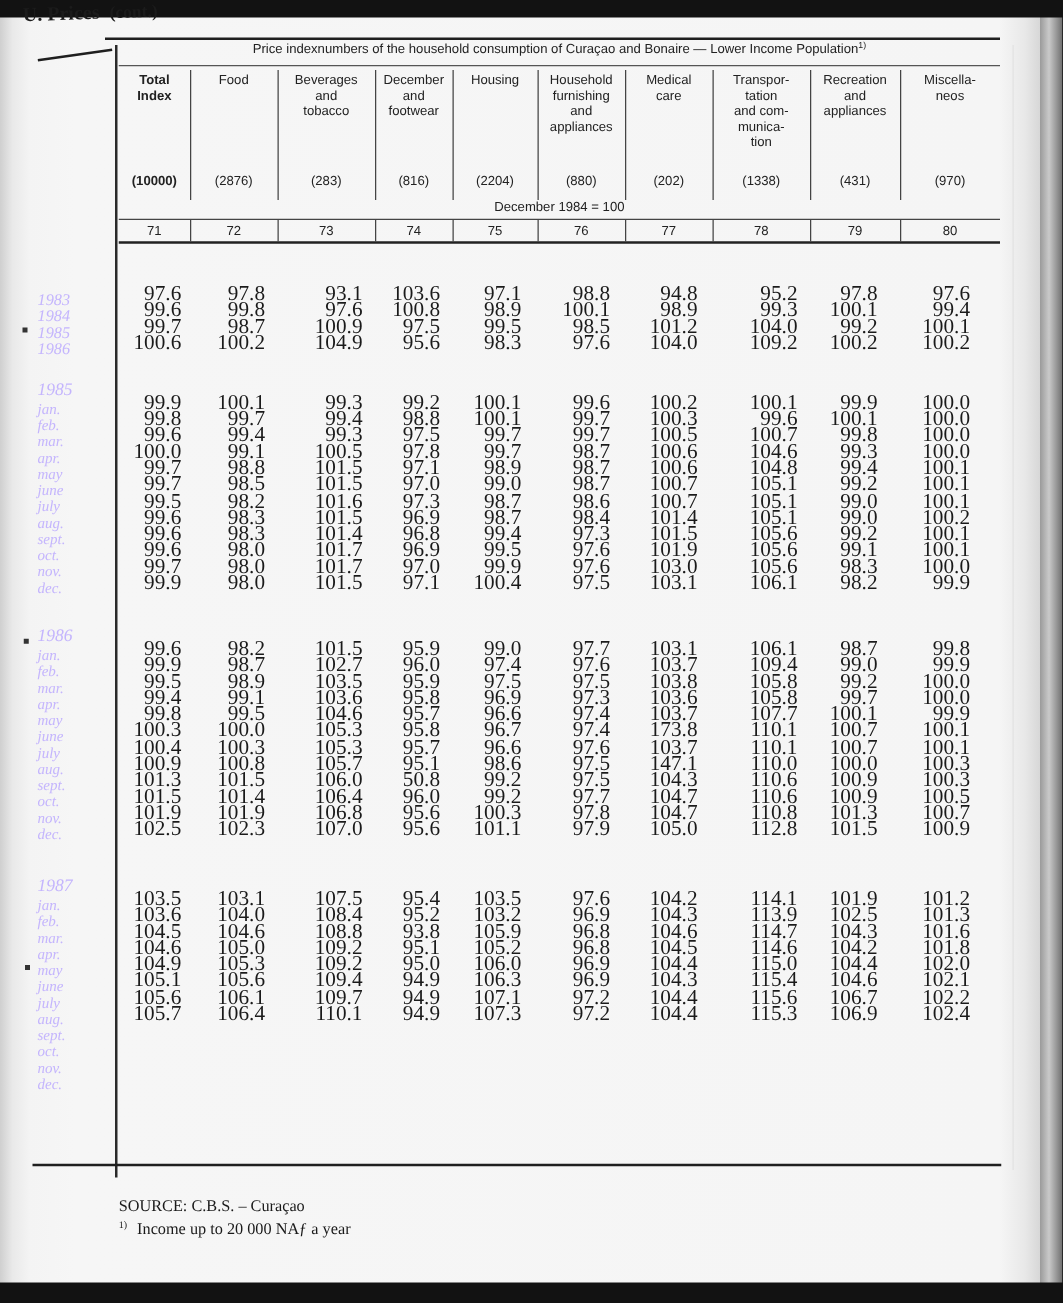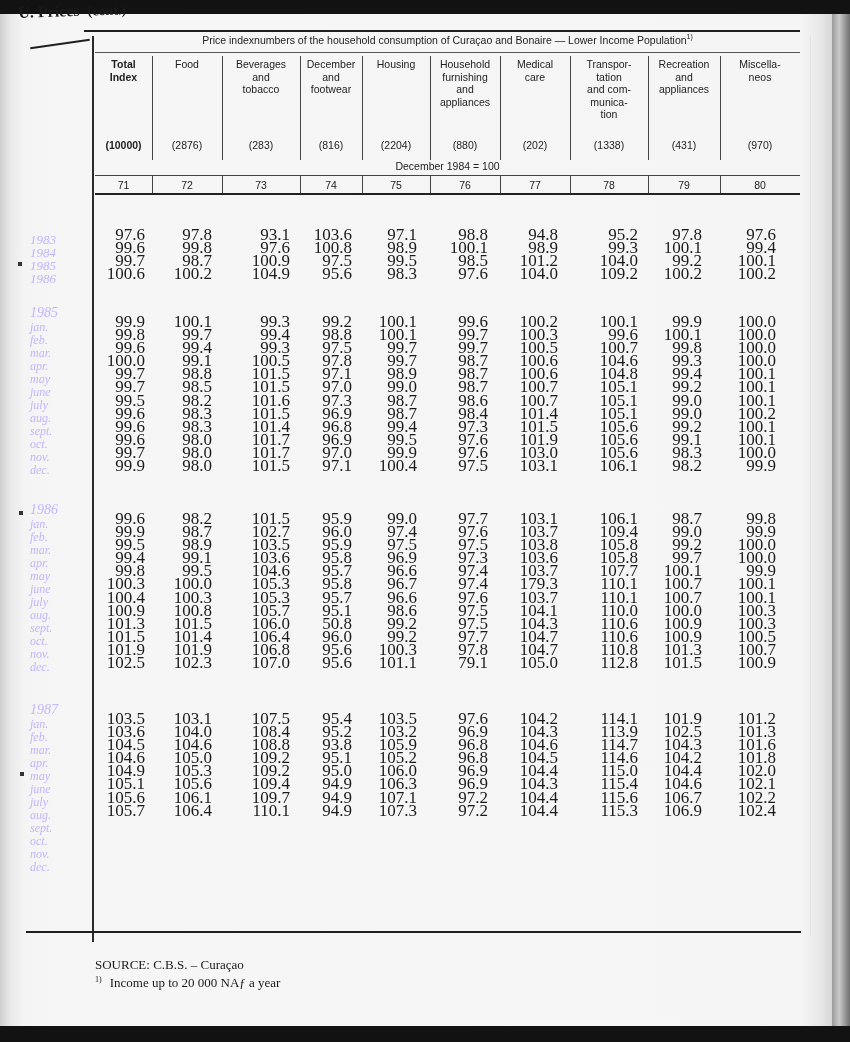--- a/index.html
+++ b/index.html
@@ -488,21 +488,21 @@
         <span class="cell" style="right: 98px;">100.1</span>
         <span class="cell" style="right: 24px;">99.9</span>
       </div>
       <div class="row">
         <span class="cell" style="right: 655px;">100.3</span>
         <span class="cell" style="right: 588px;">100.0</span>
         <span class="cell" style="right: 510px;">105.3</span>
         <span class="cell" style="right: 448px;">95.8</span>
         <span class="cell" style="right: 383px;">96.7</span>
         <span class="cell" style="right: 312px;">97.4</span>
-        <span class="cell" style="right: 242px;">179.3</span>
+        <span class="cell" style="right: 242px;">173.8</span>
         <span class="cell" style="right: 162px;">110.1</span>
         <span class="cell" style="right: 98px;">100.7</span>
         <span class="cell" style="right: 24px;">100.1</span>
       </div>
       <div class="row">
         <span class="cell" style="right: 655px;">100.4</span>
         <span class="cell" style="right: 588px;">100.3</span>
         <span class="cell" style="right: 510px;">105.3</span>
         <span class="cell" style="right: 448px;">95.7</span>
         <span class="cell" style="right: 383px;">96.6</span>
@@ -512,21 +512,21 @@
         <span class="cell" style="right: 98px;">100.7</span>
         <span class="cell" style="right: 24px;">100.1</span>
       </div>
       <div class="row">
         <span class="cell" style="right: 655px;">100.9</span>
         <span class="cell" style="right: 588px;">100.8</span>
         <span class="cell" style="right: 510px;">105.7</span>
         <span class="cell" style="right: 448px;">95.1</span>
         <span class="cell" style="right: 383px;">98.6</span>
         <span class="cell" style="right: 312px;">97.5</span>
-        <span class="cell" style="right: 242px;">104.1</span>
+        <span class="cell" style="right: 242px;">147.1</span>
         <span class="cell" style="right: 162px;">110.0</span>
         <span class="cell" style="right: 98px;">100.0</span>
         <span class="cell" style="right: 24px;">100.3</span>
       </div>
       <div class="row">
         <span class="cell" style="right: 655px;">101.3</span>
         <span class="cell" style="right: 588px;">101.5</span>
         <span class="cell" style="right: 510px;">106.0</span>
         <span class="cell" style="right: 448px;">50.8</span>
         <span class="cell" style="right: 383px;">99.2</span>
@@ -559,21 +559,21 @@
         <span class="cell" style="right: 162px;">110.8</span>
         <span class="cell" style="right: 98px;">101.3</span>
         <span class="cell" style="right: 24px;">100.7</span>
       </div>
       <div class="row">
         <span class="cell" style="right: 655px;">102.5</span>
         <span class="cell" style="right: 588px;">102.3</span>
         <span class="cell" style="right: 510px;">107.0</span>
         <span class="cell" style="right: 448px;">95.6</span>
         <span class="cell" style="right: 383px;">101.1</span>
-        <span class="cell" style="right: 312px;">79.1</span>
+        <span class="cell" style="right: 312px;">97.9</span>
         <span class="cell" style="right: 242px;">105.0</span>
         <span class="cell" style="right: 162px;">112.8</span>
         <span class="cell" style="right: 98px;">101.5</span>
         <span class="cell" style="right: 24px;">100.9</span>
       </div>
     </div>
     <div class="stub" style="top: 702px;">
       <div class="yr">1987</div>
       <div>jan.</div>
       <div>feb.</div>

